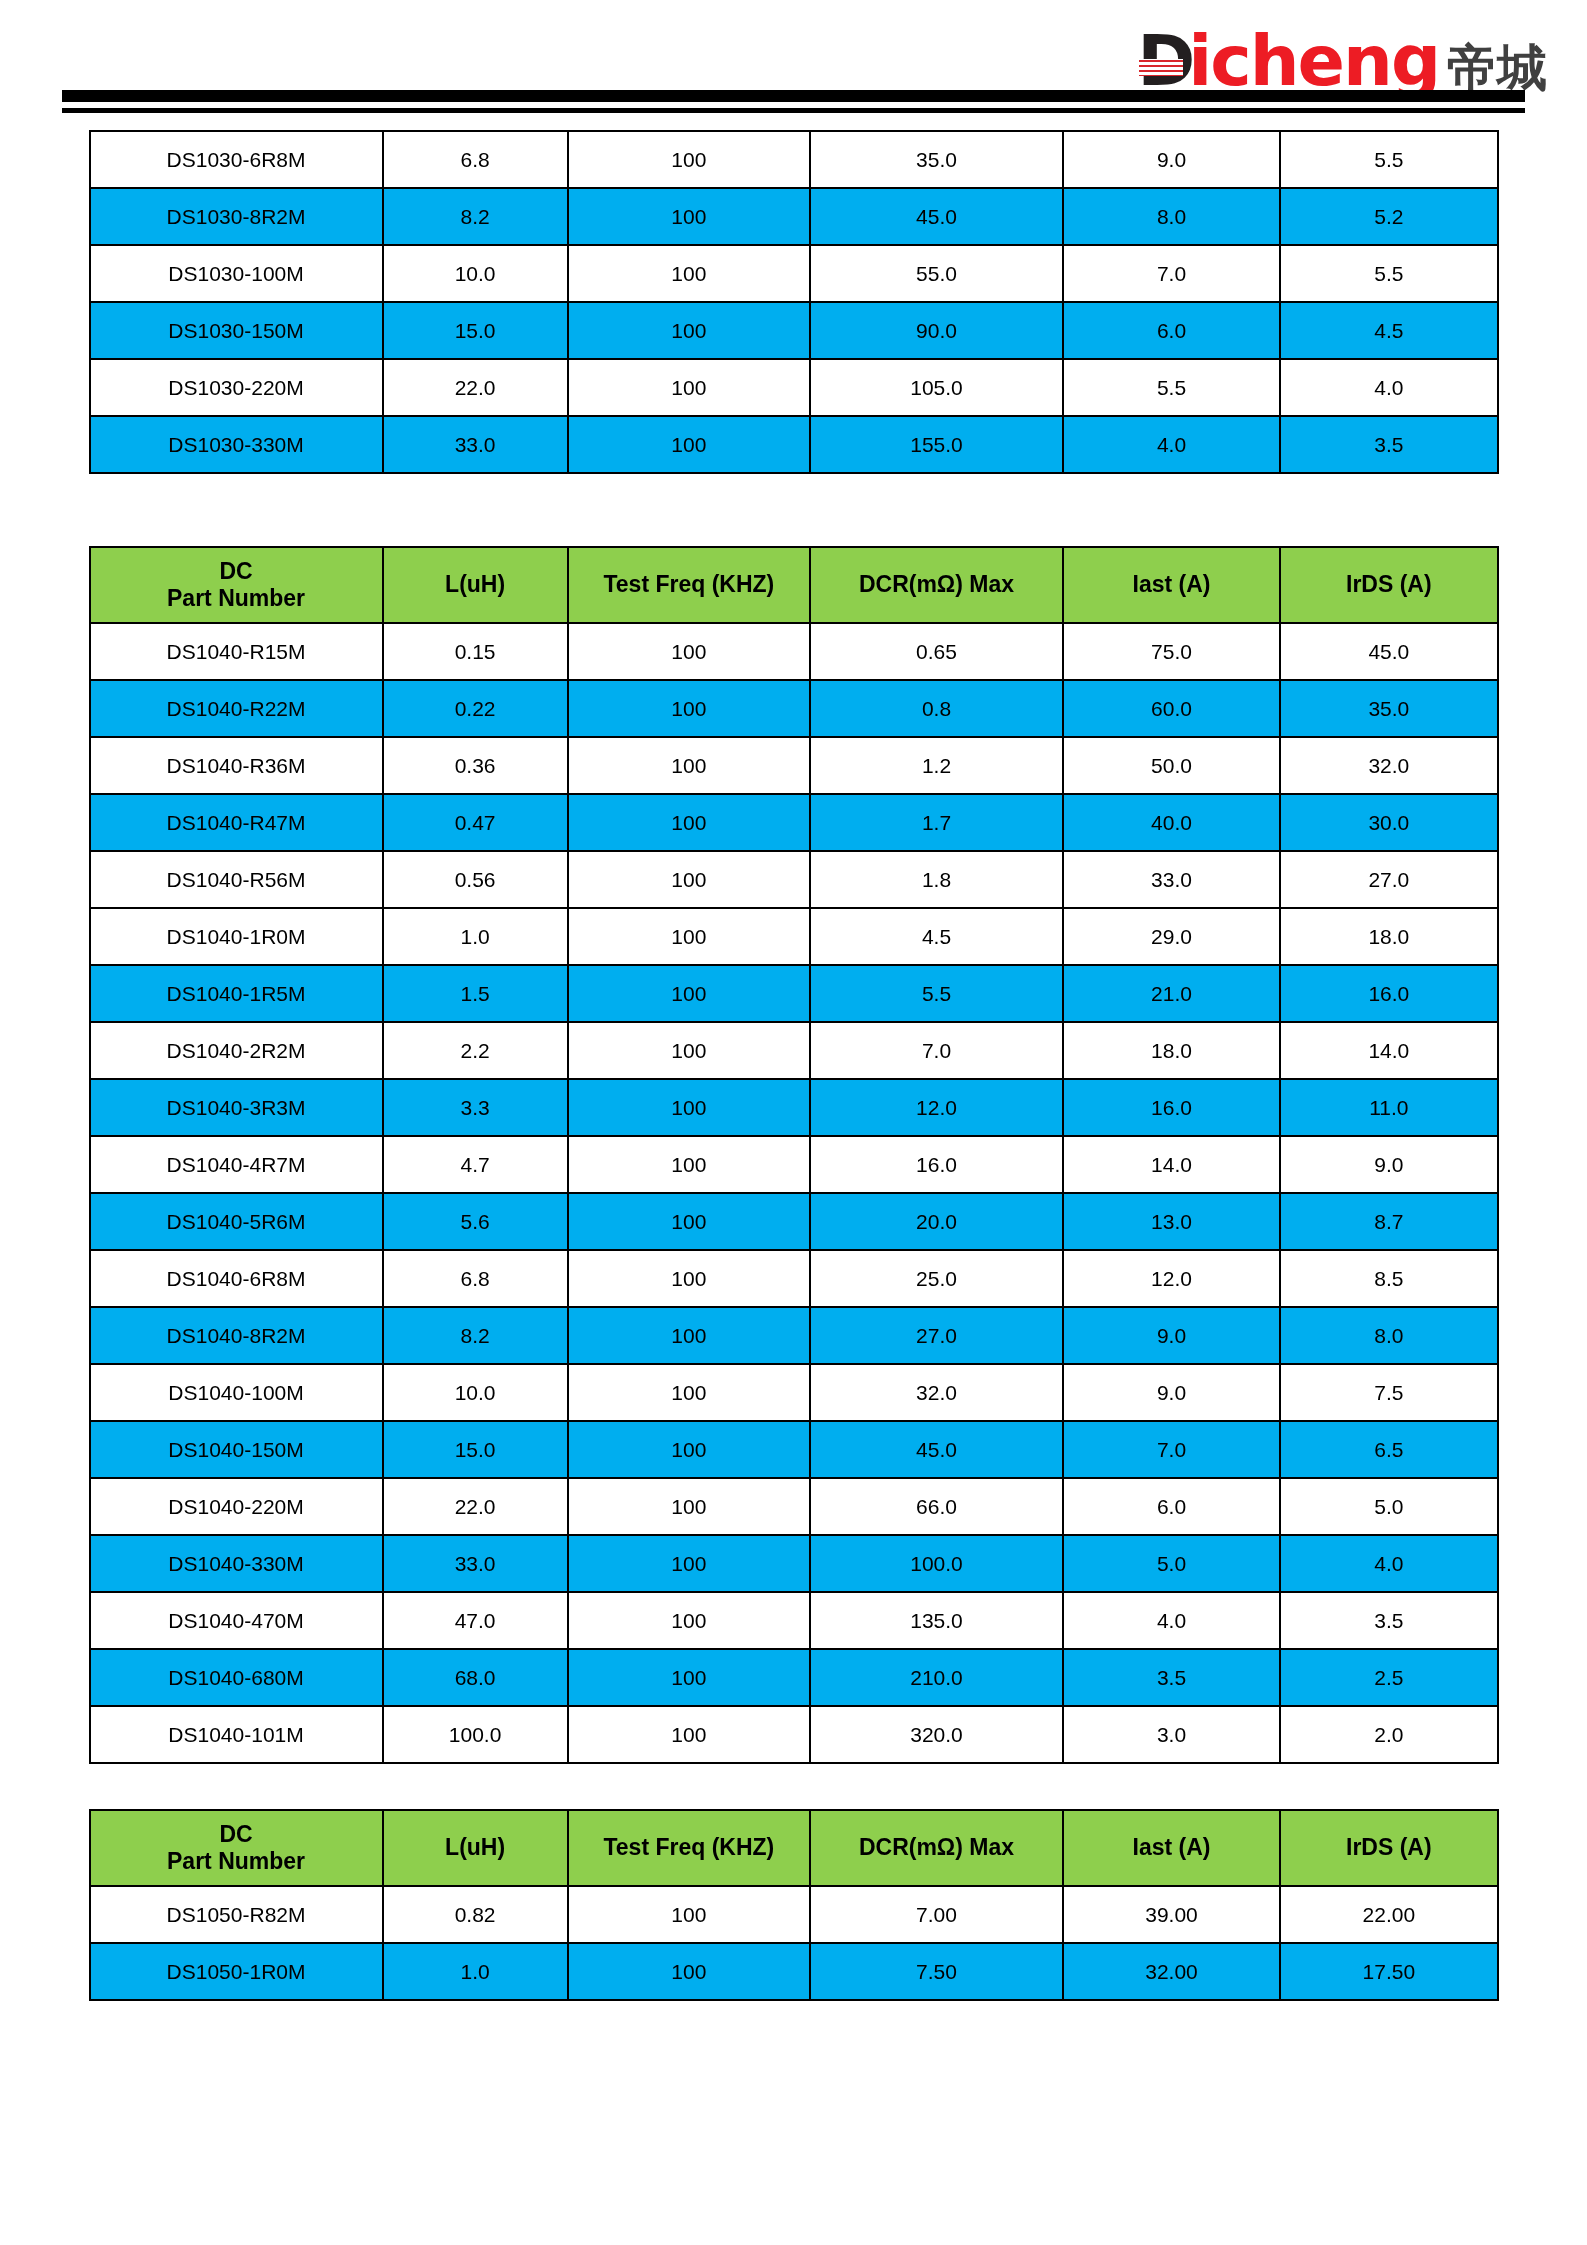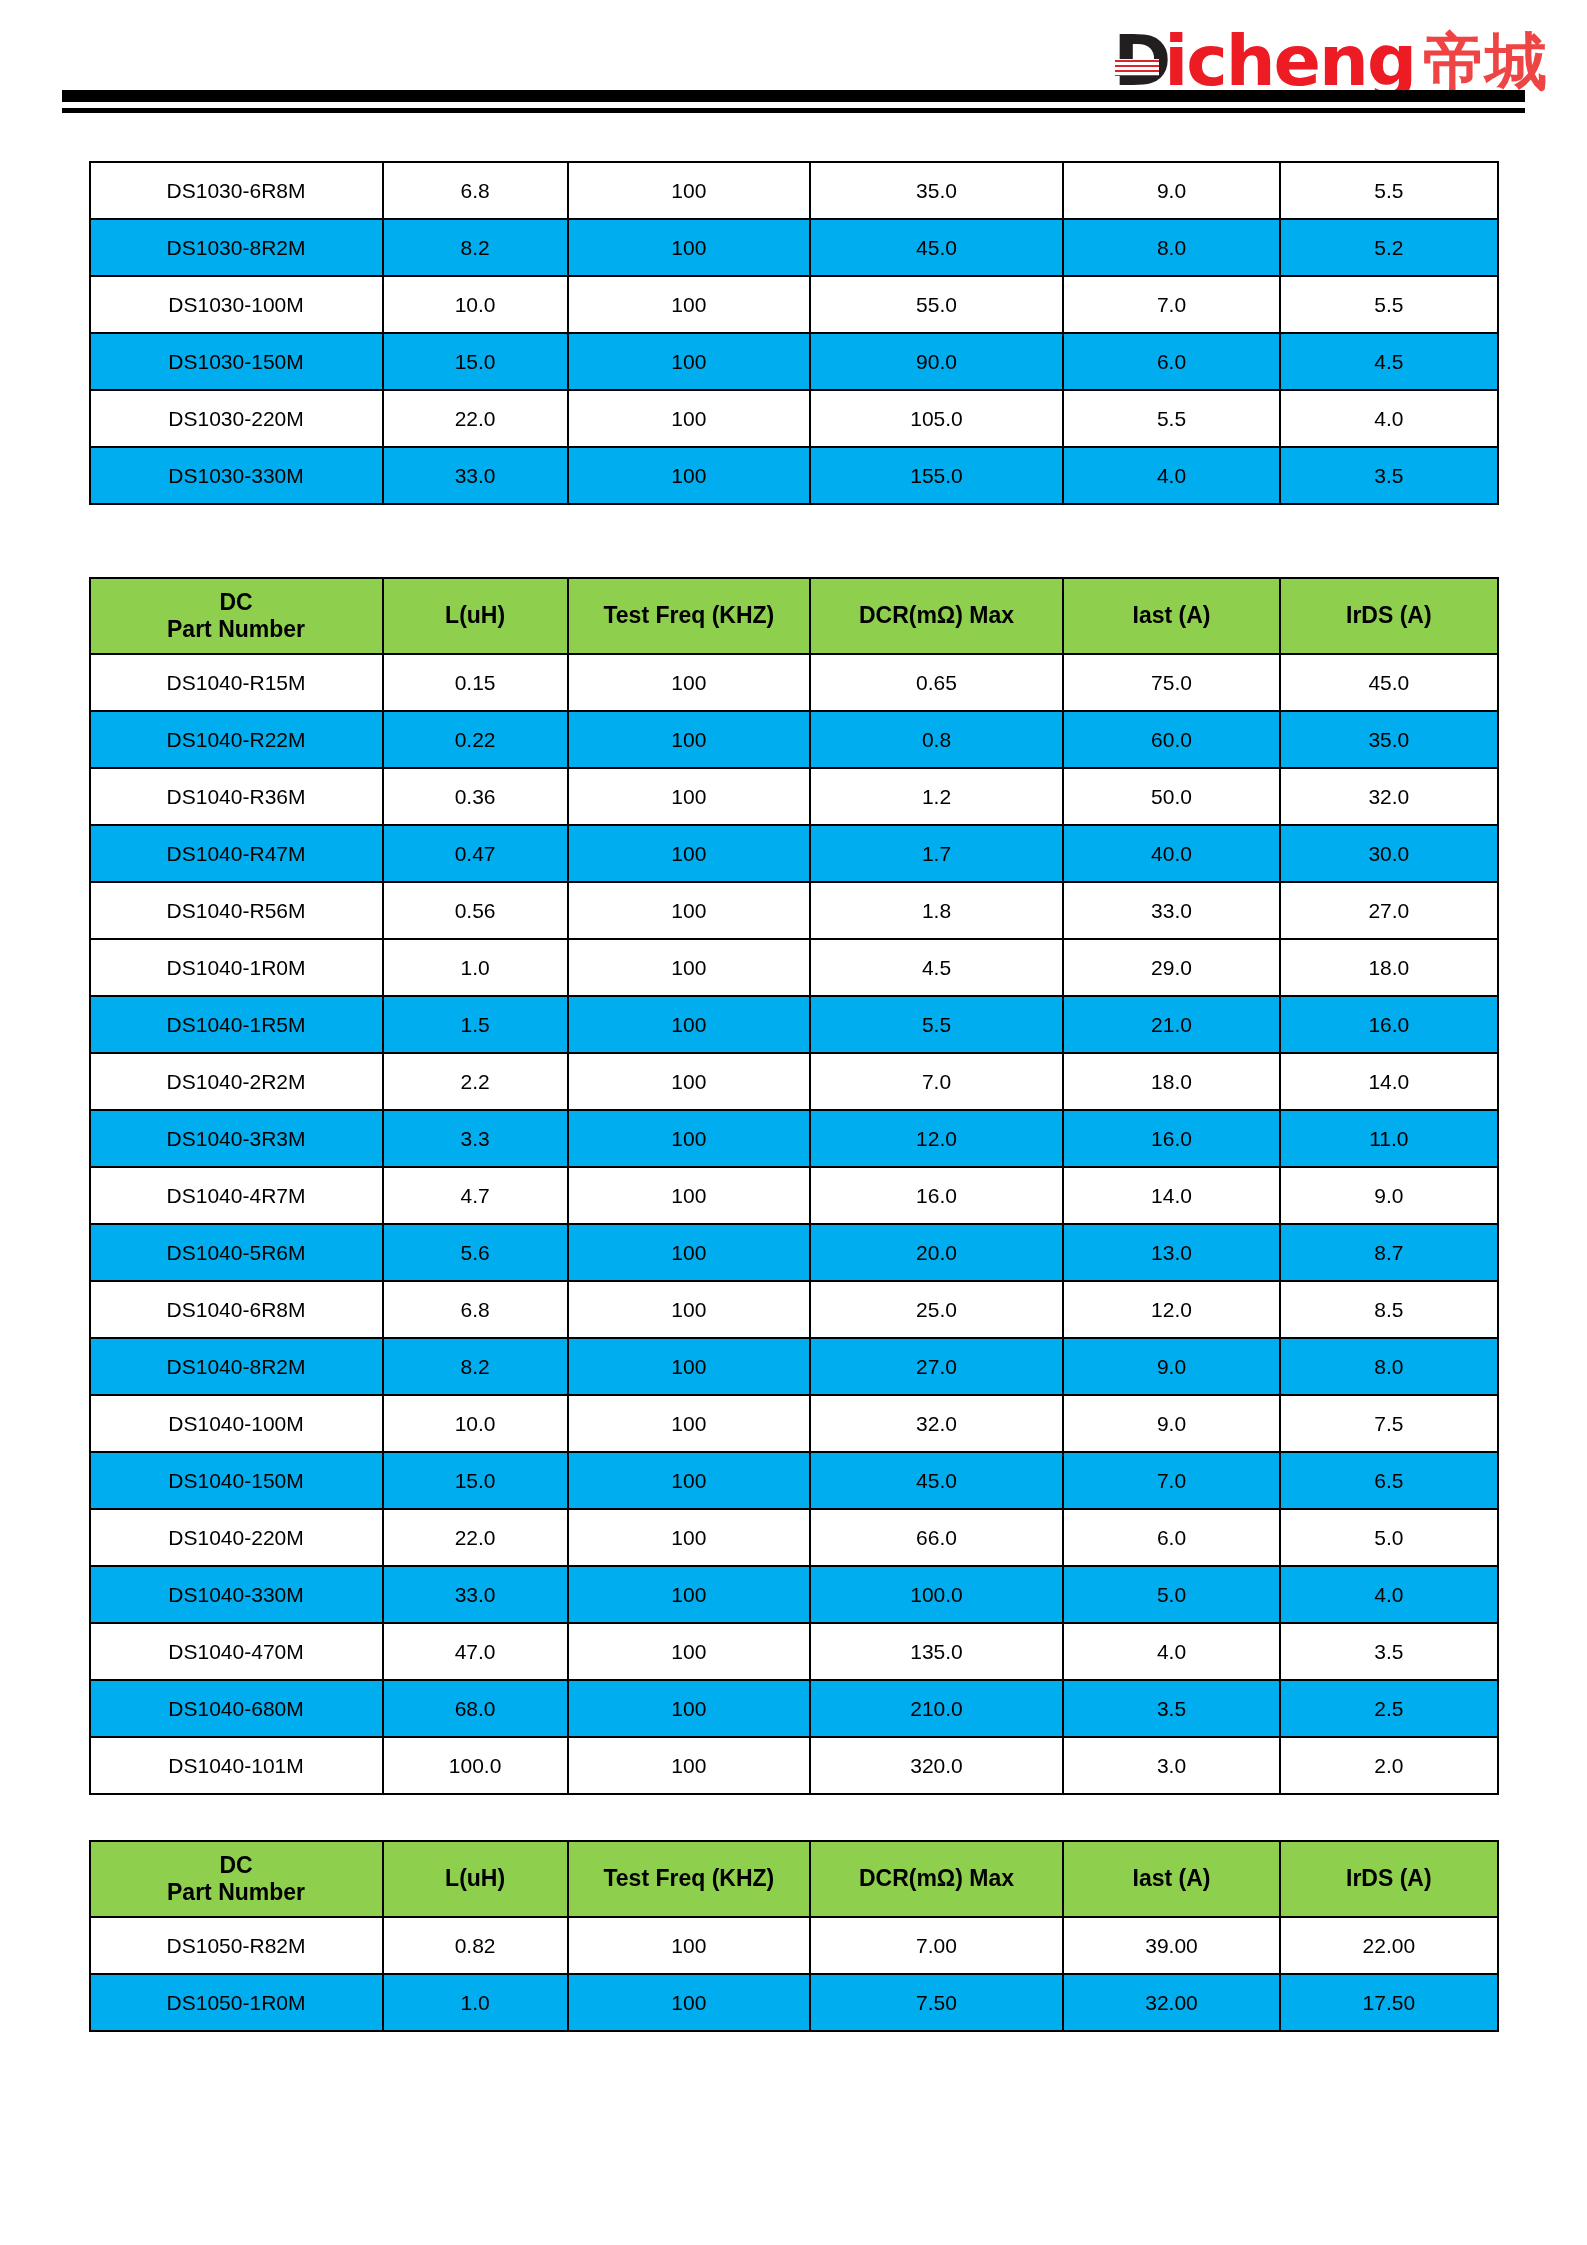--- a/index.html
+++ b/index.html
@@ -13,21 +13,21 @@
     height: 2245px;
     font-family: "Liberation Sans", sans-serif;
     color: #000000;
     position: relative;
     overflow: hidden;
   }
 
   
   .page-header {
     position: relative;
-    height: 161px;
+    height: 130px;
   }
   .logo-block {
     position: absolute;
     right: 40px;
     top: 26px;
     display: flex;
     align-items: flex-end;
     line-height: 1;
     white-space: nowrap;
   }
@@ -58,22 +58,22 @@
     font-family: "DejaVu Sans", sans-serif;
     font-weight: bold;
     font-size: 70px;
     color: #ed1c24;
     letter-spacing: -2px;
     margin-left: -4px;
   }
   .logo-cn {
     font-family: "DejaVu Sans", sans-serif;
     font-weight: bold;
-    font-size: 62px;
-    color: #ef4444;
+    font-size: 50px;
+    color: #404040;
     margin-left: 8px;
     padding-bottom: 3px;
   }
 
   .rule-thick {
     position: absolute;
     left: 62px;
     right: 62px;
     top: 90px;
     height: 12px;

